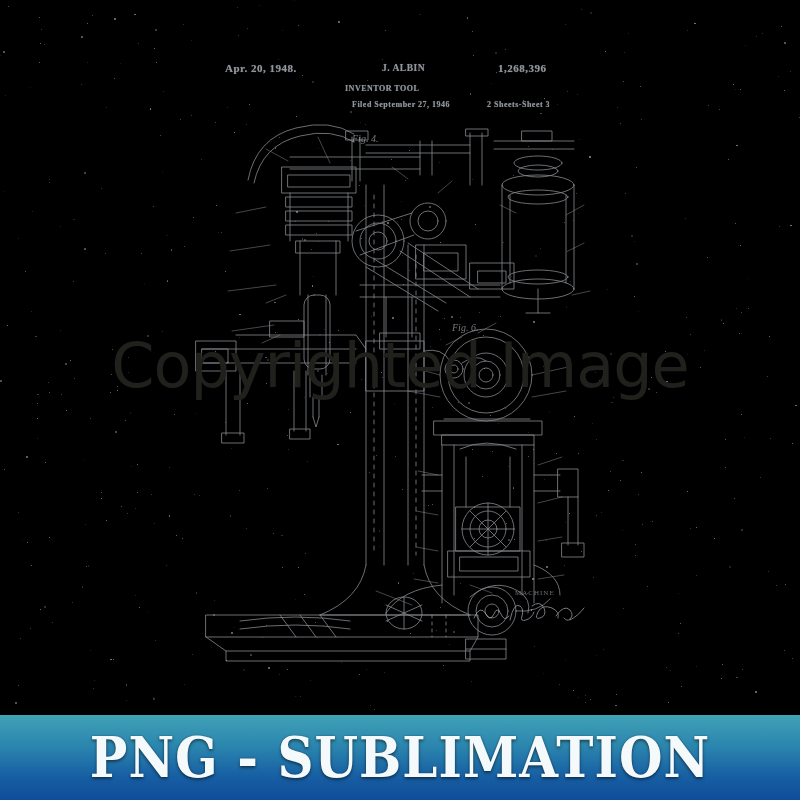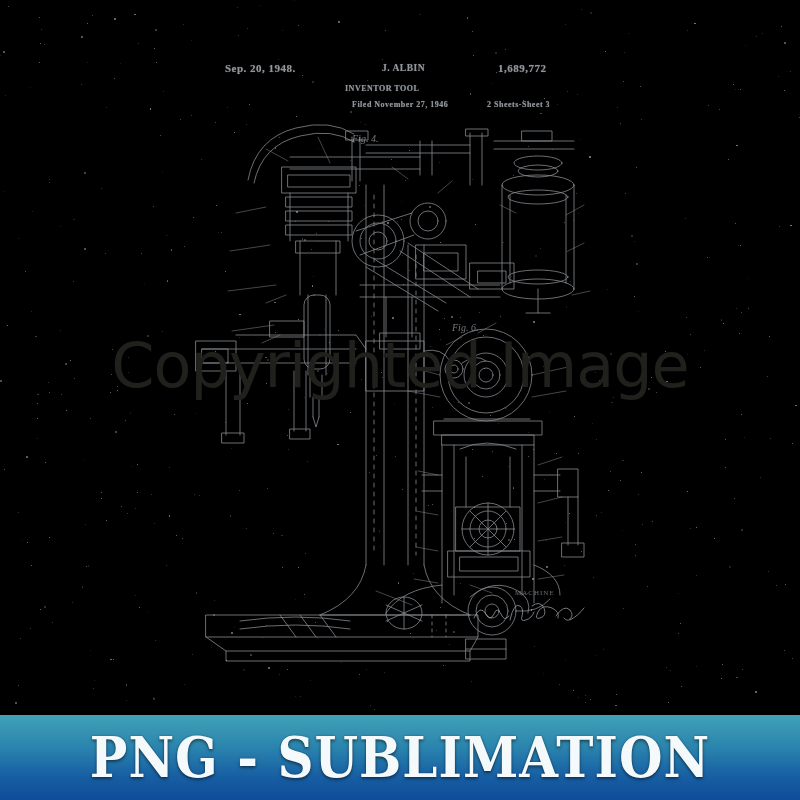--- a/index.html
+++ b/index.html
@@ -768,25 +768,25 @@
             <path d="M362 352 L396 346"></path>
           <path d="M270 330 L240 322"></path>
             <path d="M270 352 L238 346"></path>
           <path d="M206 546 L242 560"></path>
             <path d="M300 540 L322 548"></path>
         </g>
       </g>
     </svg>
   </div>
 
-  <div class="hdr hdr-date">Sep. 20, 1948.</div>
+  <div class="hdr hdr-date">Apr. 20, 1948.</div>
   <div class="hdr hdr-name">J. ALBIN</div>
   <div class="hdr hdr-title">INVENTOR TOOL</div>
-  <div class="hdr hdr-filed">Filed November 27, 1946</div>
-  <div class="hdr hdr-num">1,689,772</div>
+  <div class="hdr hdr-filed">Filed September 27, 1946</div>
+  <div class="hdr hdr-num">1,268,396</div>
   <div class="hdr hdr-sheets">2 Sheets-Sheet 3</div>
 
   <div class="figlabel fig1">Fig. 4.</div>
   <div class="figlabel fig3">Fig. 6.</div>
 
   <div class="inv-label">MACHINE</div>
   <svg class="signature" viewBox="0 0 120 30" aria-hidden="true">
     <g fill="none" stroke="#c6ccd3" stroke-width="1" stroke-linecap="round">
       <path d="M4 22 q6-14 12-4 q4 8 8 0 q3-8 7 0 q3 8 8 2"></path>
       <path d="M40 24 q4-18 10-14 q4 3 2 10 q-2 6 4 4 q6-2 8-8"></path>

